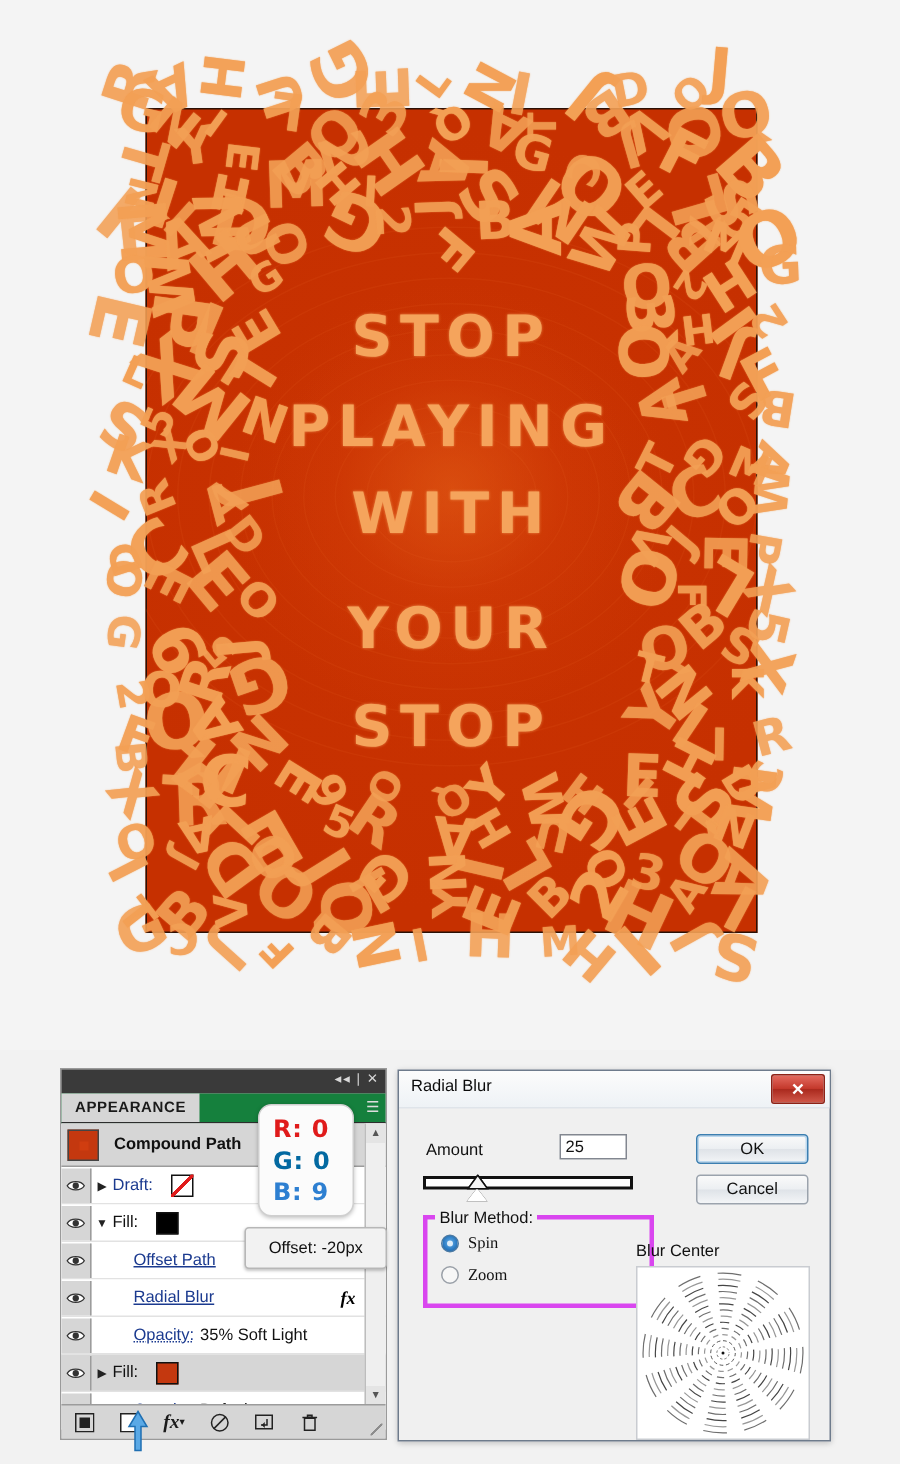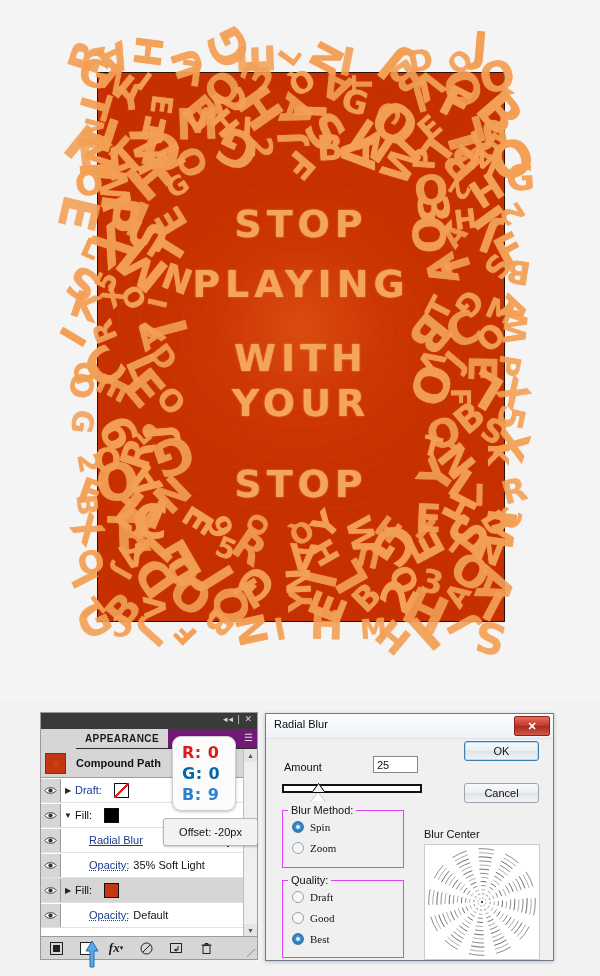--- a/index.html
+++ b/index.html
@@ -68,23 +68,22 @@
     color:#000;
   }
   #ap-titlebar{
     height:16px;background:#3a3a3a;position:relative;
   }
   #ap-titlebar .tb-icons{
     position:absolute;right:4px;top:1px;color:#d8d8d8;font-size:9px;
     letter-spacing:1px;
   }
   #ap-tabbar{
-    height:19px;background:#701a75;position:relative;
+    height:19px;background:#15803d;position:relative;
     border-bottom:1px solid #2d2d2d;
-    margin-left:35px;
   }
   #ap-tab{
     position:absolute;left:0;top:0;height:19px;line-height:19px;
     padding:0 9px;background:#d6d6d6;color:#1a1a1a;
     font-size:10px;font-weight:bold;letter-spacing:.4px;
   }
   #ap-menu{
     position:absolute;right:4px;top:3px;color:#ddd;font-size:10px;
   }
   #ap-rows{
@@ -226,21 +225,21 @@
     border-left:7px solid transparent;border-right:7px solid transparent;
     border-bottom:9px solid #fff;
     filter:drop-shadow(0 0 0 #111);
   }
   #amount-thumb::after{
     content:"";position:absolute;left:-7px;top:0;width:0;height:0;
     border-left:7px solid transparent;border-right:7px solid transparent;
     border-bottom:9px solid transparent;
   }
   .gbox{
-    position:absolute;border:1px solid #d946ef;background:transparent;
+    position:absolute;border:3px solid #d946ef;background:transparent;padding-left:28px;
   }
   .glegend{
     position:absolute;background:#f0f0f0;padding:0 3px;font-size:11px;
     top:-7px;left:5px;color:#111;
   }
   .radio{
     position:absolute;display:flex;align-items:center;font-size:11px;font-family:Liberation Serif, serif;
   }
   .radio .dot{
     width:12px;height:12px;border-radius:50%;
@@ -256,21 +255,21 @@
     content:"";position:absolute;left:3px;top:2.5px;width:4px;height:4px;
     border-radius:50%;background:rgba(255,255,255,.8);
   }
   #btn-ok,#btn-cancel{
     position:absolute;right:14px;width:75px;height:20px;
     display:flex;align-items:center;justify-content:center;
     font-size:11px;border-radius:3px;box-sizing:border-box;
     background:linear-gradient(to bottom,#fafafa 0%,#eceff2 48%,#dfe3e8 52%,#f3f5f7 100%);
     color:#111;
   }
-  #btn-ok{top:3px;border:1px solid #3c7fb1;box-shadow:0 0 0 1px #bcd8ee inset;}
+  #btn-ok{top:18px;border:1px solid #3c7fb1;box-shadow:0 0 0 1px #bcd8ee inset;}
   #btn-cancel{top:45px;border:1px solid #9ba3ad;}
   #blur-center-label{position:absolute;left:158px;top:90px;font-size:11px;}
   #blur-center-box{
     position:absolute;left:158px;top:106px;width:116px;height:116px;
     background:#fff;border:1px solid #c9ccd1;box-sizing:border-box;
     overflow:hidden;
   }
 </style>
 </head>
 <body>
@@ -521,22 +520,22 @@
         <span class="letter" style="font-size: 29px; left: 400.559px; top: 279.366px; transform: rotate(100deg); opacity: 0.9;">P</span>
         <span class="letter" style="font-size: 36px; left: 403.003px; top: 301.615px; transform: rotate(227deg); opacity: 0.9;">X</span>
         <span class="letter" style="font-size: 35px; left: 401.045px; top: 327.666px; transform: rotate(103deg); opacity: 0.91;">5</span>
         <span class="letter" style="font-size: 41px; left: 398.425px; top: 351.885px; transform: rotate(109deg); opacity: 0.95;">X</span>
         <span class="letter" style="font-size: 32px; left: 405.407px; top: 402.582px; transform: rotate(345deg); opacity: 0.89;">R</span>
         <span class="letter" style="font-size: 28px; left: 403.759px; top: 432.86px; transform: rotate(294deg); opacity: 0.93;">C</span>
       </div>
     <div id="message-block">
         <div class="msgline" style="top: 130px;">STOP</div>
         <div class="msgline" style="top: 190px;">PLAYING</div>
-        <div class="msgline" style="top: 264px;">WITH</div>
-        <div class="msgline" style="top: 309px;">YOUR</div>
+        <div class="msgline" style="top: 248px;">WITH</div>
+        <div class="msgline" style="top: 325px;">YOUR</div>
         <div class="msgline" style="top: 390px;">STOP</div>
       </div>
   </div>
 </div>
 
 <div id="appearance-panel">
 
   <div id="ap-titlebar">
     <span class="tb-icons">◂◂ | ✕</span>
   </div>
@@ -566,20 +565,30 @@
         <div class="aprow">
           <div class="eye">
             <svg width="13" height="9" viewBox="0 0 13 9">
               <path d="M0.8 4.5 C3 0.8 10 0.8 12.2 4.5 C10 8.2 3 8.2 0.8 4.5 Z" fill="#fff" stroke="#333" stroke-width="0.9"></path>
               <circle cx="6.5" cy="4.5" r="2.1" fill="#333"></circle>
             </svg>
           </div>
           <div class="disc">▼</div>
           <span class="aplabel plain">Fill:</span>
           <span class="swatch black"></span>
+        </div>
+        <div class="aprow">
+          <div class="eye">
+            <svg width="13" height="9" viewBox="0 0 13 9">
+              <path d="M0.8 4.5 C3 0.8 10 0.8 12.2 4.5 C10 8.2 3 8.2 0.8 4.5 Z" fill="#fff" stroke="#333" stroke-width="0.9"></path>
+              <circle cx="6.5" cy="4.5" r="2.1" fill="#333"></circle>
+            </svg>
+          </div>
+          <div class="disc"></div>
+          <span class="aplabel" style="text-decoration: underline; margin-left: 14px;">Offset Path</span>
         </div>
         <div class="aprow">
           <div class="eye">
             <svg width="13" height="9" viewBox="0 0 13 9">
               <path d="M0.8 4.5 C3 0.8 10 0.8 12.2 4.5 C10 8.2 3 8.2 0.8 4.5 Z" fill="#fff" stroke="#333" stroke-width="0.9"></path>
               <circle cx="6.5" cy="4.5" r="2.1" fill="#333"></circle>
             </svg>
           </div>
           <div class="disc"></div>
           <span class="aplabel" style="text-decoration: underline; margin-left: 14px;">Radial Blur</span>
@@ -701,35 +710,20 @@
       <div class="radio on" style="left:9px;top:10px;">
         <span class="dot"></span>
         <span>Spin</span>
       </div>
       <div class="radio" style="left:9px;top:31px;">
         <span class="dot"></span>
         <span>Zoom</span>
       </div>
     </div>
 
-    <div class="gbox" id="quality-box" style="left:16px;top:142px;width:120px;height:76px;">
-      <span class="glegend">Quality:</span>
-      <div class="radio" style="left:9px;top:10px;">
-        <span class="dot"></span>
-        <span>Draft</span>
-      </div>
-      <div class="radio" style="left:9px;top:31px;">
-        <span class="dot"></span>
-        <span>Good</span>
-      </div>
-      <div class="radio on" style="left:9px;top:52px;">
-        <span class="dot"></span>
-        <span>Best</span>
-      </div>
-    </div>
 
     <span id="blur-center-label">Blur Center</span>
     <div id="blur-center-box">
       <svg id="blur-center-svg" width="114" height="114" viewBox="0 0 114 114">
           <circle cx="57" cy="57" r="4.1" fill="none" stroke="#1a1a1a" stroke-width="0.6" stroke-dasharray="1.6 1.4" stroke-dashoffset="2.3" opacity="0.63"></circle>
           <circle cx="57" cy="57" r="8.2" fill="none" stroke="#1a1a1a" stroke-width="0.6" stroke-dasharray="2.5 1.8" stroke-dashoffset="4.6" opacity="0.81"></circle>
           <circle cx="57" cy="57" r="12.299999999999999" fill="none" stroke="#1a1a1a" stroke-width="0.8" stroke-dasharray="3.7 2.7" stroke-dashoffset="6.9" opacity="0.45"></circle>
           <circle cx="57" cy="57" r="16.4" fill="none" stroke="#1a1a1a" stroke-width="0.8" stroke-dasharray="4.9 3.6" stroke-dashoffset="9.2" opacity="0.63"></circle>
           <circle cx="57" cy="57" r="20.5" fill="none" stroke="#1a1a1a" stroke-width="0.8" stroke-dasharray="6.1 4.5" stroke-dashoffset="11.5" opacity="0.81"></circle>
           <circle cx="57" cy="57" r="24.599999999999998" fill="none" stroke="#1a1a1a" stroke-width="0.8" stroke-dasharray="7.4 5.4" stroke-dashoffset="13.8" opacity="0.45"></circle>

